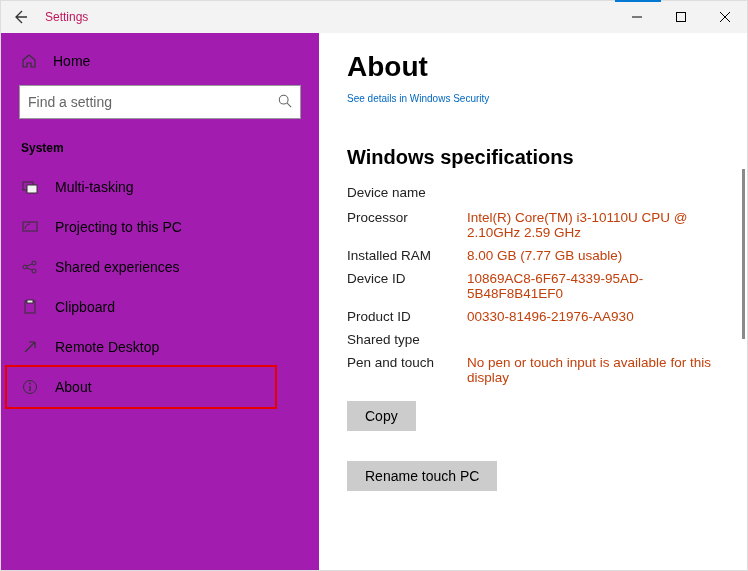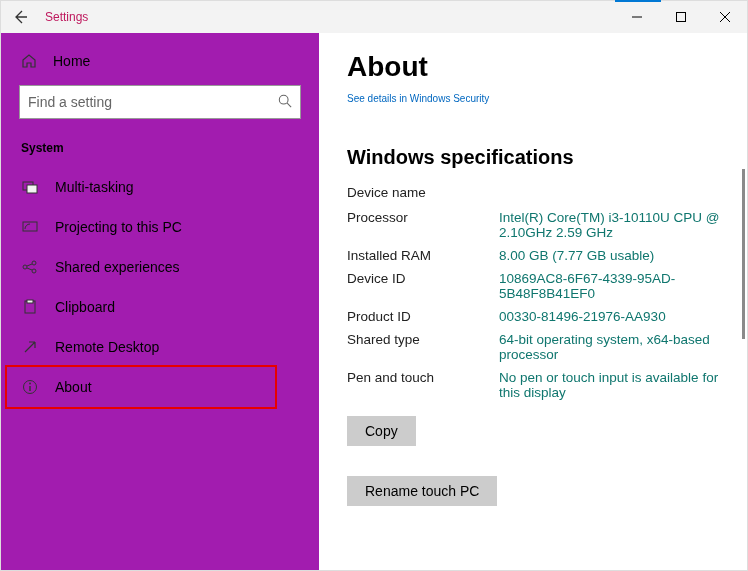--- a/index.html
+++ b/index.html
@@ -149,23 +149,22 @@
     font-size: 13.5px;
     color: #222;
     padding: 4px 0;
   }
   .spec-label {
     width: 120px;
     flex-shrink: 0;
   }
   .spec-value {
     flex: 1;
-    color: #0f766e;
+    color: #c2410c;
     padding-right: 10px;
-    margin-left: 32px;
   }
   .device-name-row { padding-bottom: 6px; }
   .btn {
     display: inline-block;
     background: #ccc;
     border: none;
     padding: 7px 18px;
     font-size: 14px;
     margin-top: 12px;
     margin-right: 8px;
@@ -329,21 +328,20 @@
       <div class="spec-row">
         <div class="spec-label">Device ID</div>
         <div class="spec-value">10869AC8-6F67-4339-95AD-5B48F8B41EF0</div>
       </div>
       <div class="spec-row">
         <div class="spec-label">Product ID</div>
         <div class="spec-value">00330-81496-21976-AA930</div>
       </div>
       <div class="spec-row">
         <div class="spec-label">Shared type</div>
-        <div class="spec-value">64-bit operating system, x64-based processor</div>
       </div>
       <div class="spec-row">
         <div class="spec-label">Pen and touch</div>
         <div class="spec-value">No pen or touch input is available for this display</div>
       </div>
 
       <button class="btn copy">Copy</button>
       <br>
       <button class="btn">Rename touch PC</button>
 

